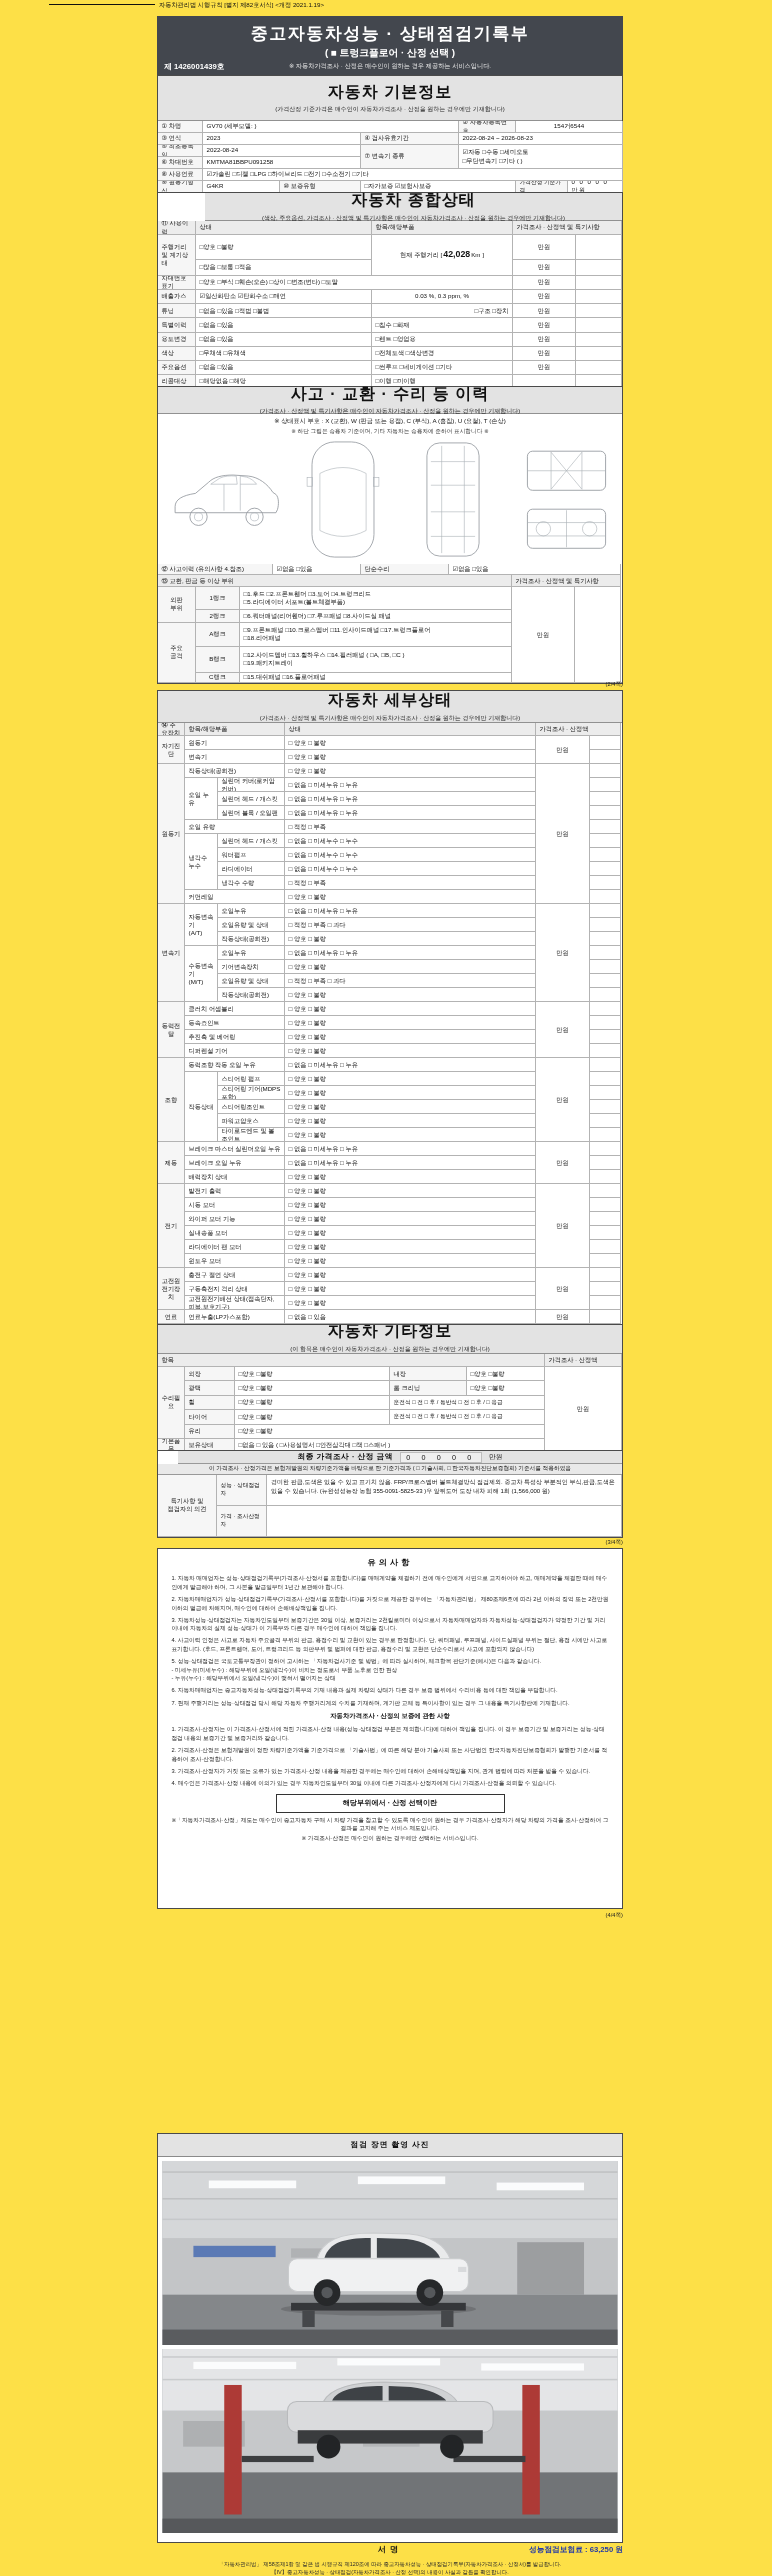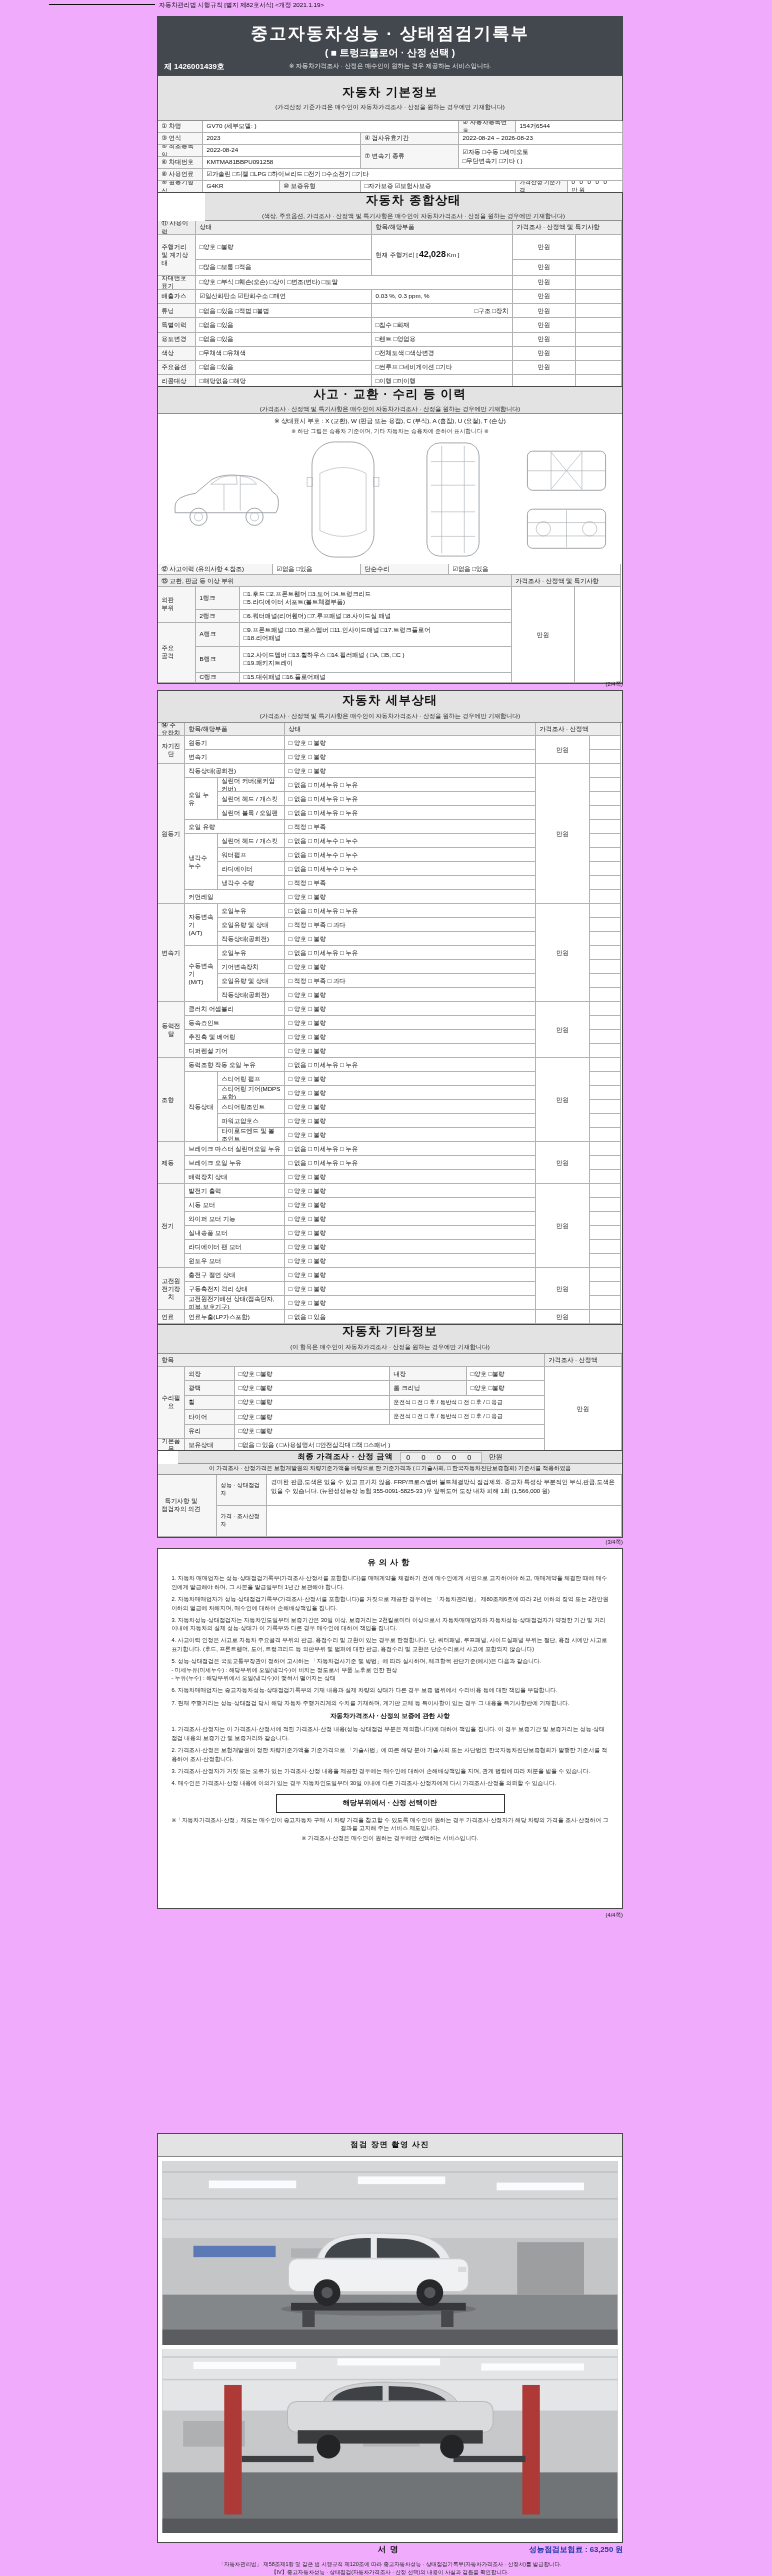--- a/index.html
+++ b/index.html
@@ -1,38 +1,38 @@
 <!DOCTYPE html>
 <html style="font-size:8.2px"><head>
 <meta charset="utf-8">
 <style>
   html,body{margin:0;padding:0;background:#ffffff;}
   body{font-family:"Liberation Sans","DejaVu Sans",sans-serif;color:#111;}
-  #page{position:relative;width:773px;height:2576px;background:#f0abfc;overflow:hidden;}
+  #page{position:relative;width:773px;height:2576px;background:#fde047;overflow:hidden;}
   .abs{position:absolute;}
   .doc{left:157px;width:466px;}
   .topline{font-size:6.2px;color:#111;}
   .scanline{background:#101010;height:1px;}
   
   .titleblock{background:#43474e;color:#fff;text-align:center;}
   .titleblock .t1{font-size:17px;font-weight:bold;letter-spacing:1.5px;padding-top:6.7px;}
   .titleblock .t2{font-size:9.8px;font-weight:bold;margin-top:2.1px;}
   .titleblock .t3{font-size:6.2px;color:#e9e9e9;margin-top:2.1px;}
   .docno{position:absolute;left:7.2px;bottom:2.6px;font-size:7.7px;font-weight:bold;color:#fff;}
   
   .secbox{box-sizing:border-box;border:1px solid #4a4a4a;background:#fff;}
   .shead{background:#e3e3e3;text-align:center;border-bottom:0.5px solid #919191;display:flex;flex-direction:column;justify-content:center;}
-  .shead .st{font-size:12px;font-weight:bold;letter-spacing:1px;}
+  .shead .st{font-size:16px;font-weight:bold;letter-spacing:1px;}
   .shead .sn{font-size:6px;margin-top:2.6px;color:#222;}
   
   .grid{display:grid;background:#fff;}
   .cell{box-sizing:border-box;border-right:0.5px solid #b3b3b3;border-bottom:0.5px solid #b3b3b3;display:flex;align-items:center;padding:0 3.6px;font-size:6.2px;line-height:1.3;white-space:pre-line;overflow:hidden;background:#fff;}
   .cell.hd{background:#ececec;font-size:6.2px;}
   .cell.lab{background:#f6f6f6;}
-  .cell.ctr{text-align:center;}
+  .cell.ctr{justify-content:center;text-align:center;}
   .cell.rt{justify-content:flex-end;text-align:right;}
   .cell.money{justify-content:center;color:#222;}
   .cell.sm{font-size:5.7px;}
   .cell.op{align-items:flex-start;padding:3.1px 4.1px;font-size:6px;line-height:1.5;}
   .cell.zc{justify-content:center;letter-spacing:1.5px;font-size:6px;}
   .bignum{font-size:8.8px;font-weight:bold;margin:0 1px;}
   
   .legend1{font-size:6.2px;text-align:center;}
   .legend2{font-size:5.7px;text-align:center;color:#333;margin-top:1.5px;}
   .diagrams{position:relative;height:128px;}

